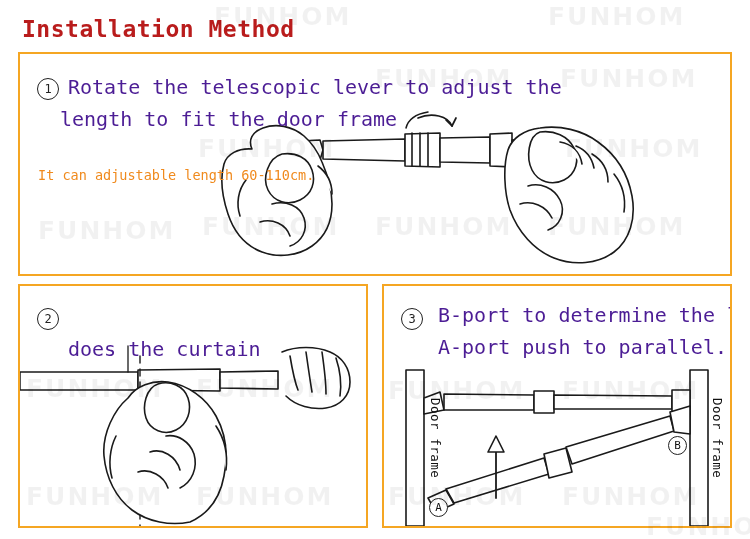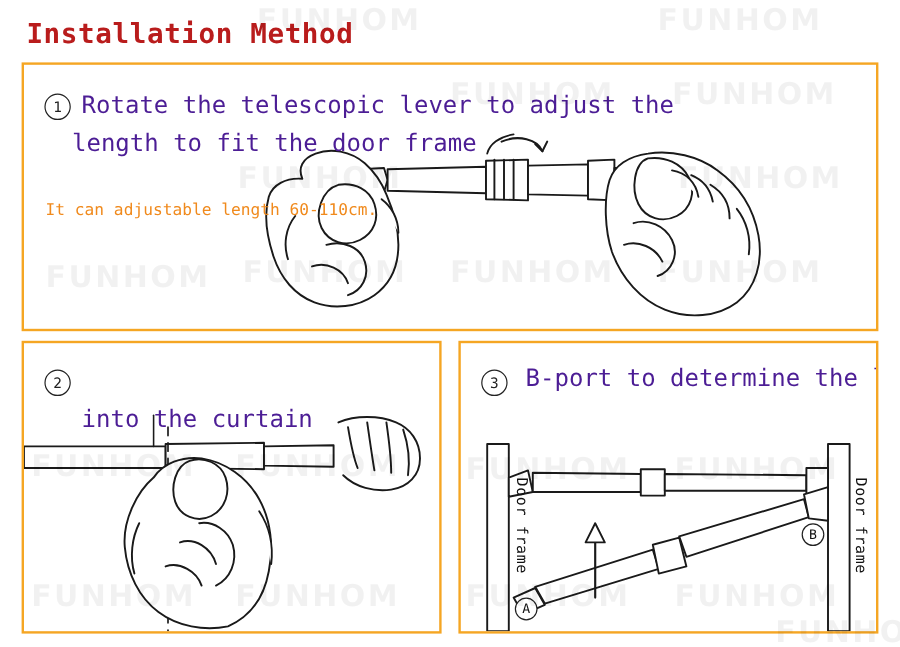--- a/index.html
+++ b/index.html
@@ -182,21 +182,21 @@
       <path d="M508,132 C520,128 534,134 540,146 C546,158 540,172 528,176"></path>
       <path d="M500,150 C512,146 526,152 532,164"></path>
       <path d="M594,120 C602,130 606,144 604,158"></path>
     </g>
   </svg>
 </div>
 
 <div class="panel" id="panel2">
 
   <div class="step-num" style="left:17px; top:22px;">2</div>
-  <div class="step-text" style="left:48px; top:47px;">into the curtain</div>
+  <div class="step-text" style="left:48px; top:47px;">does the curtain</div>
 
   <div class="wm" style="left:6px;   top:88px;">FUNHOM</div>
   <div class="wm" style="left:176px; top:88px;">FUNHOM</div>
   <div class="wm" style="left:6px;   top:196px;">FUNHOM</div>
   <div class="wm" style="left:176px; top:196px;">FUNHOM</div>
 
   <svg class="art" width="346" height="240" viewBox="0 0 346 240">
     <g fill="#ffffff" stroke="#1a1a1a" stroke-width="1.6" stroke-linejoin="round" stroke-linecap="round">
 
       <path d="M0,86 L118,86 L118,104 L0,104 Z" stroke-width="1.5"></path>
@@ -228,20 +228,21 @@
       <path d="M96,150 C90,162 88,178 92,192"></path>
       <path d="M196,140 C204,152 208,168 206,184"></path>
     </g>
   </svg>
 </div>
 
 <div class="panel" id="panel3">
 
   <div class="step-num" style="left:17px; top:22px;">3</div>
   <div class="step-text" style="left:54px; top:13px;">B-port to determine the location,</div>
+  <div class="step-text" style="left:54px; top:45px;">A-port push to parallel.</div>
 
   <div class="wm" style="left:4px;   top:90px;">FUNHOM</div>
   <div class="wm" style="left:178px; top:90px;">FUNHOM</div>
   <div class="wm" style="left:4px;   top:196px;">FUNHOM</div>
   <div class="wm" style="left:178px; top:196px;">FUNHOM</div>
 
   <svg class="art" width="346" height="240" viewBox="0 0 346 240">
     <g fill="#ffffff" stroke="#1a1a1a" stroke-width="1.6" stroke-linejoin="round" stroke-linecap="round">
 
       <path d="M22,84 L40,84 L40,240 L22,240 Z"></path>

